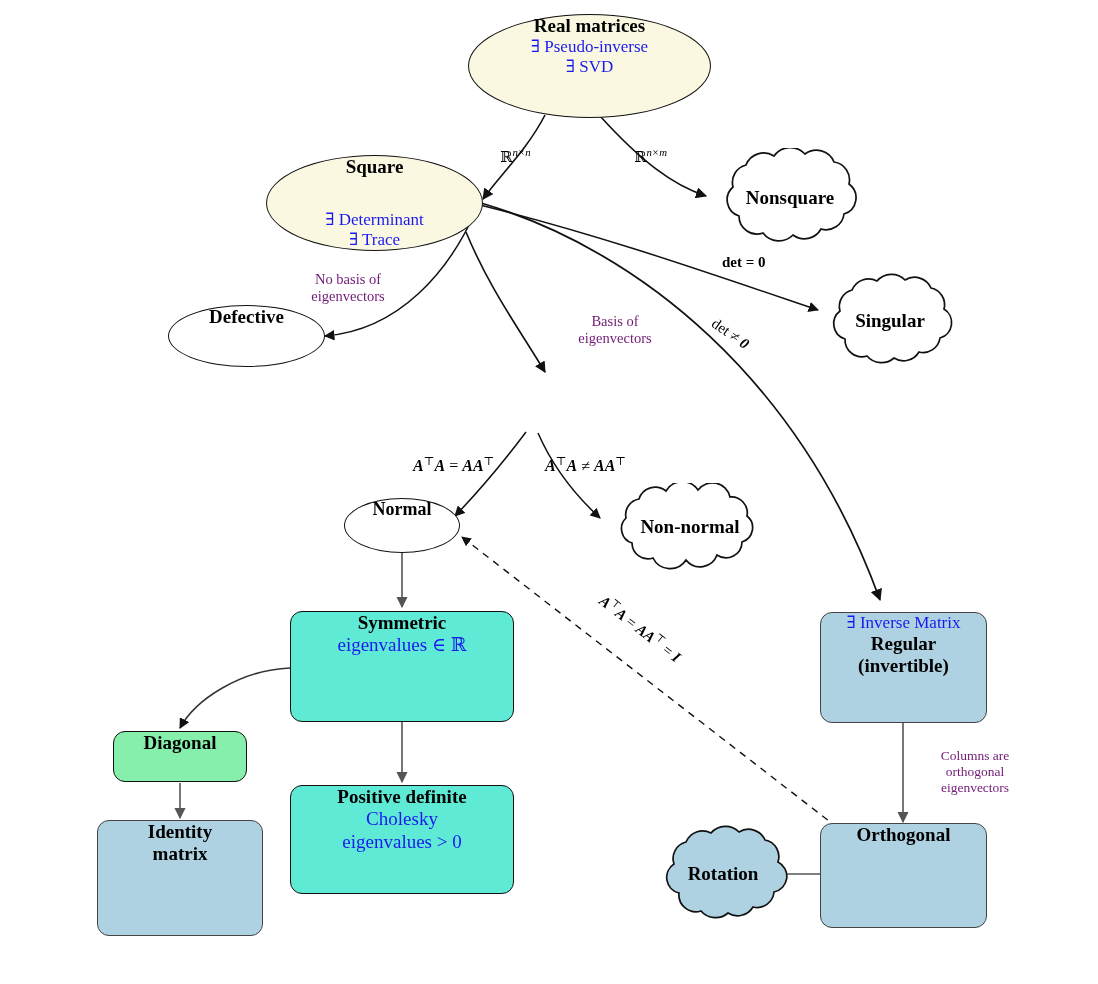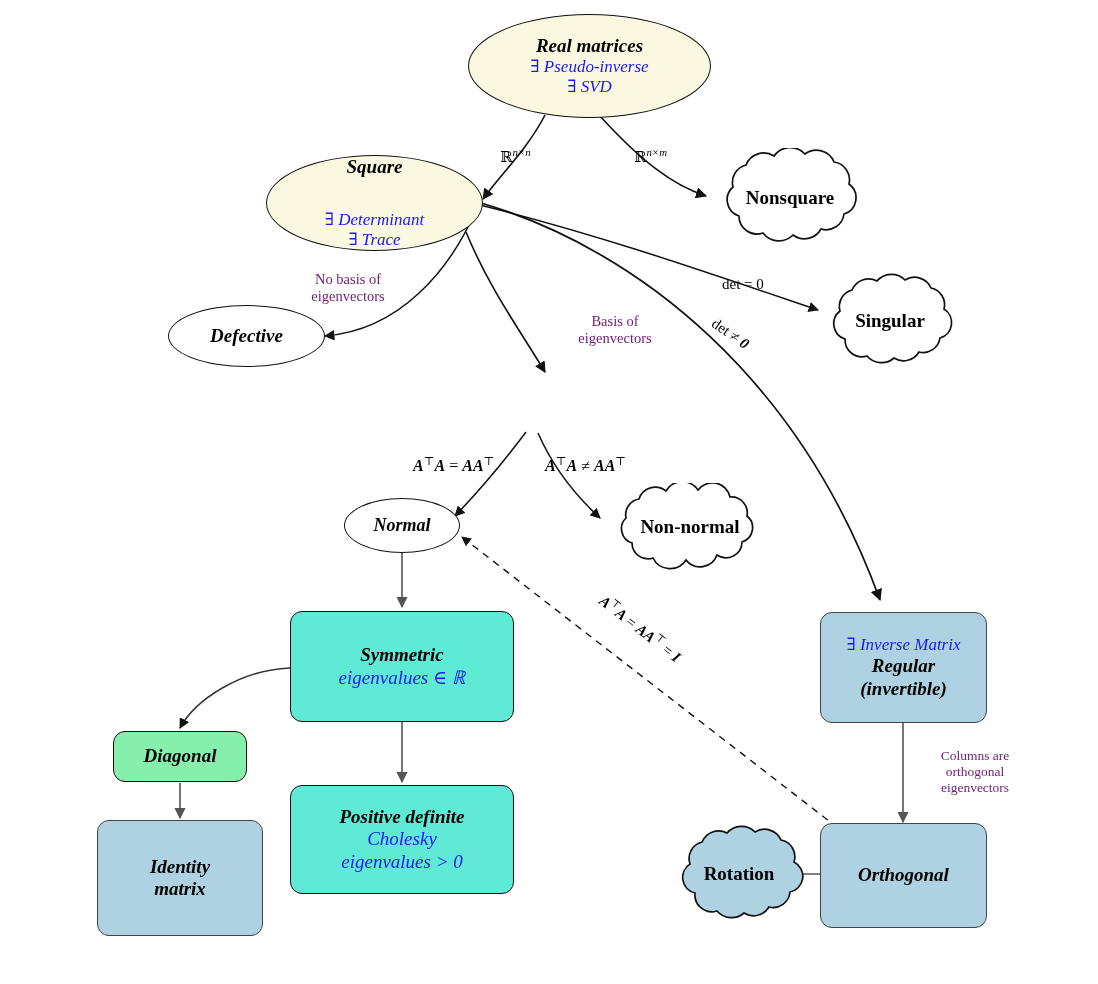--- a/index.html
+++ b/index.html
@@ -2,21 +2,21 @@
 <html><head>
 <meta charset="utf-8">
 <style>
   html,body{margin:0;padding:0;background:#ffffff;}
   body{width:1098px;height:984px;position:relative;overflow:hidden;
        font-family:"Liberation Serif","DejaVu Serif",serif;}
   #canvas{position:absolute;left:0;top:0;width:1098px;height:984px;}
   svg.edges{position:absolute;left:0;top:0;width:1098px;height:984px;overflow:visible;}
 
   .node{position:absolute;box-sizing:border-box;display:flex;flex-direction:column;
-        align-items:center;justify-content:center;text-align:center;line-height:1.18;font-style:italic;}
+        align-items:center;justify-content:flex-start;text-align:center;line-height:1.18;}
   .node .ttl{font-weight:bold;color:#000;}
   .node .sub{color:#1a1aee;font-weight:normal;}
 
   
   .ellipse{border:1.6px solid #111;border-radius:50%;background:#fff;}
   .ellipse.cream{background:#FAF8E1;}
 
   
   .rrect{border:1.6px solid #111;border-radius:12px;background:#5eead4;}
   .rrect.cream{background:#86efac;}
@@ -156,41 +156,41 @@
   <div class="node rrect blue" style="left:820px;top:612px;width:167px;height:111px;">
     <div class="sub" style="font-size:17px;">∃  Inverse  Matrix</div>
     <div class="ttl" style="font-size:19px;">Regular</div>
     <div class="ttl" style="font-size:19px;">(invertible)</div>
   </div>
 
   <div class="node rrect blue" style="left:820px;top:823px;width:167px;height:105px;">
     <div class="ttl" style="font-size:19px;">Orthogonal</div>
   </div>
 
-  <div class="cloud" style="left:665px;top:822px;width:148px;height:104px;">
+  <div class="cloud" style="left:649px;top:822px;width:148px;height:104px;">
     <svg width="148" height="104" viewBox="0 0 148 104">
       <path d="M30,71 a16,16 0 0 1 -5,-29 a17,17 0 0 1 12,-22 a18,18 0 0 1 25,-9
                a19,19 0 0 1 28,-1 a18,18 0 0 1 26,8 a17,17 0 0 1 13,22
                a16,16 0 0 1 -4,30 a17,17 0 0 1 -21,15 a18,18 0 0 1 -25,6
                a19,19 0 0 1 -27,-2 a17,17 0 0 1 -22,-18 z" fill="#AED2E1" stroke="#111" stroke-width="1.7"></path>
     </svg>
     <div class="cloudtext" style="font-size:19px;">Rotation</div>
   </div>
 
   <div class="mathlabel" style="left:500px;top:146px;font-size:15px;">
     <span>ℝ</span><span class="sup mi">n×n</span>
     
   </div>
 
   <div class="mathlabel" style="left:634px;top:146px;font-size:15px;">
     <span>ℝ</span><span class="sup mi">n×m</span>
     
   </div>
 
-  <div class="mathlabel" style="left:722px;top:276px;font-size:15px;">
+  <div class="mathlabel" style="left:722px;top:254px;font-size:15px;font-weight:bold;">
     <span class="mi" style="font-style:normal;">det</span> = <span>0</span>
     
   </div>
 
   <div class="mathlabel" style="left:718px;top:315px;font-size:15px;transform:rotate(35deg);transform-origin:left top;">
     <span style="font-style:normal;">det</span> ≠ <span class="mb">0</span>
     
   </div>
 
   <div class="edgelabel" style="left:293px;top:271px;width:110px;">

